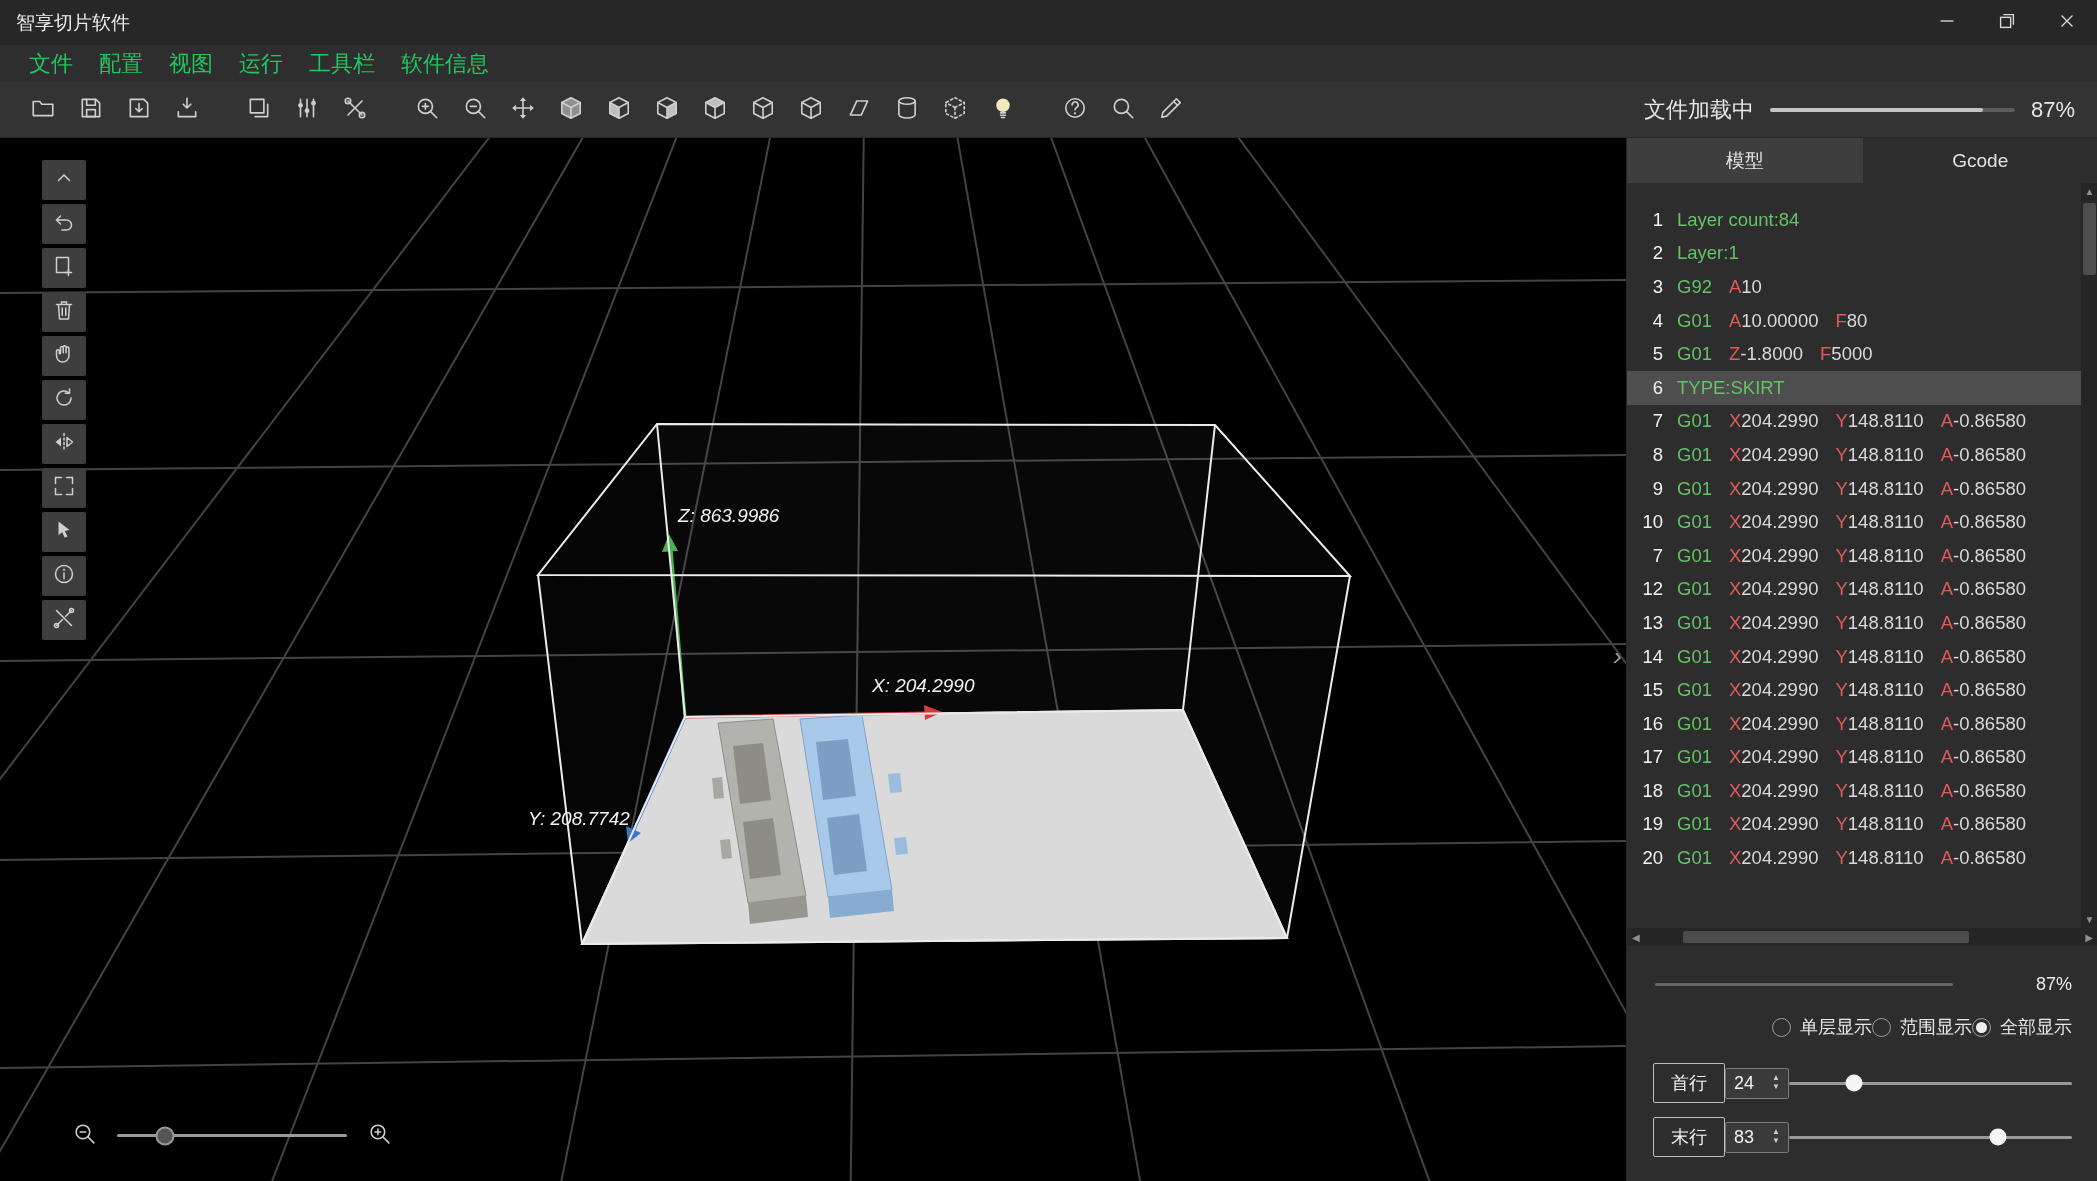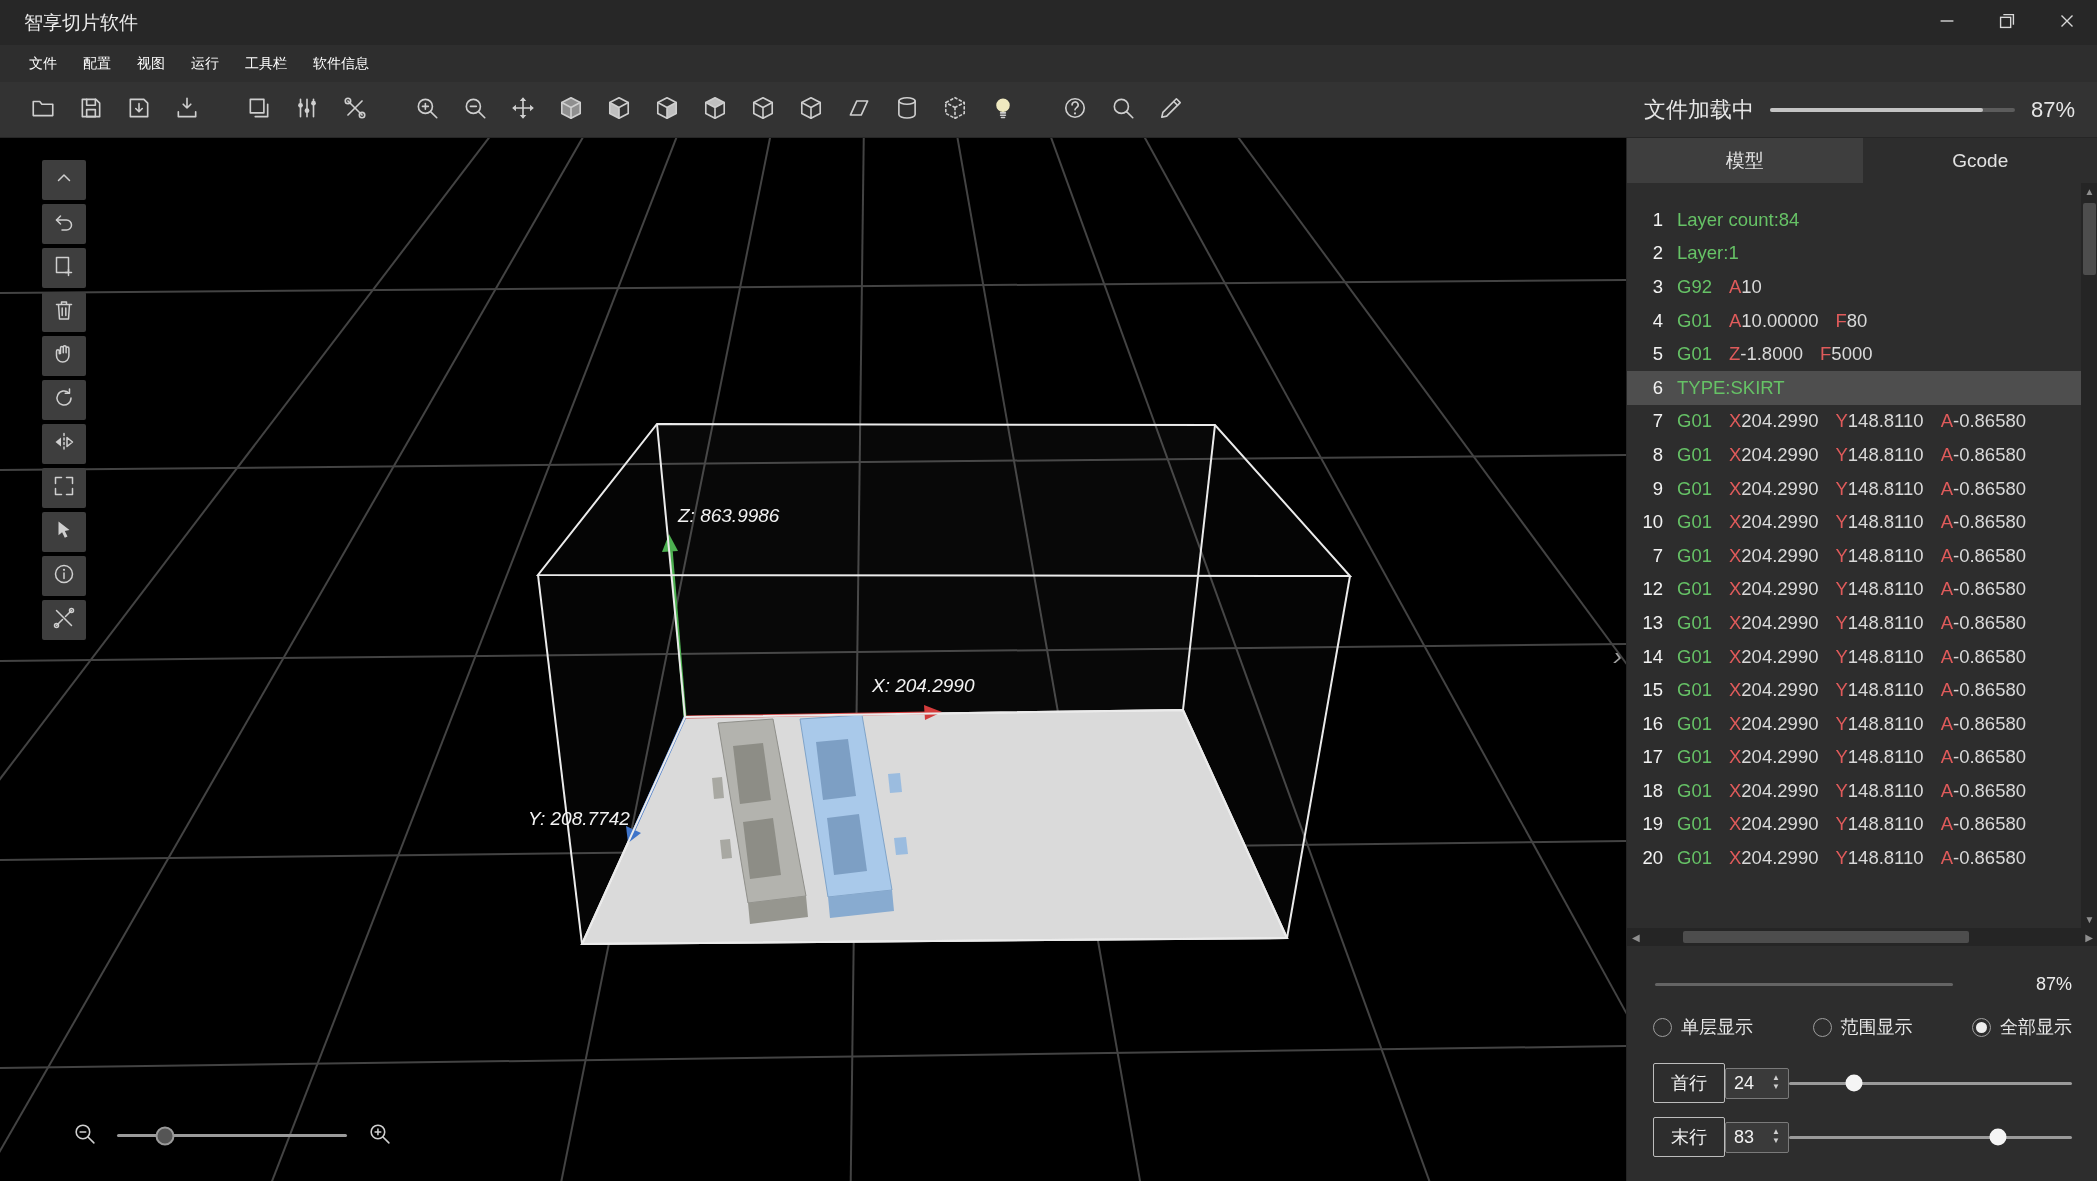--- a/index.html
+++ b/index.html
@@ -2,28 +2,28 @@
 <html><head>
 <meta charset="utf-8">
 <style>
   html,body{margin:0;padding:0;background:#222;}
   body{width:2097px;height:1181px;overflow:hidden;font-family:"Liberation Sans", sans-serif;
        -webkit-font-smoothing:antialiased;color:#dcdcdc;}
   .app{width:2097px;height:1181px;display:flex;flex-direction:column;background:#2e2e2e;}
 
   
   .titlebar{height:45px;background:#272727;display:flex;align-items:center;flex:none;}
-  .app-title{padding-left:24px;font-size:19px;color:#ececec;}
+  .app-title{padding-left:16px;font-size:19px;color:#ececec;}
   .win-controls{margin-left:auto;display:flex;height:100%;}
   .win-btn{width:60px;height:100%;display:flex;align-items:center;justify-content:center;cursor:default;}
   .win-btn svg{stroke:#d8d8d8;fill:none;stroke-width:1.5;}
 
   
   .menubar{height:37px;background:#2e2e2e;display:flex;align-items:center;padding-left:16px;flex:none;}
-  .menu-item{padding:5px 13px;font-size:14px;color:#ffffff;}
+  .menu-item{padding:5px 13px;font-size:22px;color:#22c55e;}
 
   
   .toolbar{height:55px;background:#333333;border-bottom:1px solid #262626;display:flex;align-items:center;
            padding:0 22px;flex:none;}
   .tb-groups{display:flex;align-items:center;}
   .tb-group{display:flex;align-items:center;gap:6px;margin-right:30px;}
   .tbtn{width:42px;height:42px;display:flex;align-items:center;justify-content:center;border-radius:3px;}
   .tbtn svg, .ltbtn svg, .zicon svg{stroke:#cfcfcf;fill:none;stroke-width:1.5;stroke-linecap:round;stroke-linejoin:round;}
   .tb-right{margin-left:auto;display:flex;align-items:center;gap:16px;font-size:22px;color:#e6e6e6;}
   .tb-progress{width:245px;height:4px;background:#5c5c5c;border-radius:2px;position:relative;}
@@ -68,21 +68,21 @@
            align-items:center;justify-content:space-between;padding:3px 0;font-size:10px;color:#8f8f8f;}
   .vthumb{position:absolute;left:2px;width:13px;top:20px;height:72px;background:#4d4d4d;border-radius:2px;}
   .hscroll{height:18px;background:#252525;position:relative;display:flex;align-items:center;
            justify-content:space-between;padding:0 5px;font-size:10px;color:#8f8f8f;flex:none;}
   .hthumb{position:absolute;left:56px;width:286px;top:3px;height:12px;background:#4d4d4d;border-radius:2px;}
 
   .pct-row{display:flex;align-items:center;padding:0 26px 0 28px;margin-top:28px;flex:none;}
   .pct-line{width:298px;height:3px;background:#646464;border-radius:2px;}
   .pct-text{margin-left:auto;font-size:18px;color:#ececec;}
 
-  .radio-row{display:flex;align-items:center;justify-content:space-between;padding:0 26px;margin-top:20px;flex:none;}
+  .radio-row{display:flex;align-items:center;justify-content:flex-end;padding:0 26px;margin-top:20px;flex:none;}
   .radio-item{display:flex;align-items:center;font-size:18px;color:#e8e8e8;}
   .radio{width:17px;height:17px;border-radius:50%;border:1px solid #9d9d9d;background:#2d2d2d;margin-right:9px;
          position:relative;flex:none;}
   .radio.on::after{content:'';position:absolute;inset:3px;border-radius:50%;background:#ededed;}
 
   .ctl-row{display:flex;align-items:center;padding:0 26px;margin-top:24px;flex:none;}
   .ctl-row + .ctl-row{margin-top:14px;}
   .ctl-btn{border:1px solid #bcbcbc;background:transparent;color:#f2f2f2;font-size:18px;padding:7px 17px;
            font-family:inherit;border-radius:2px;}
   .spin{display:flex;align-items:center;gap:8px;border:1px solid #7a7a7a;background:#3a3a3a;color:#f2f2f2;

